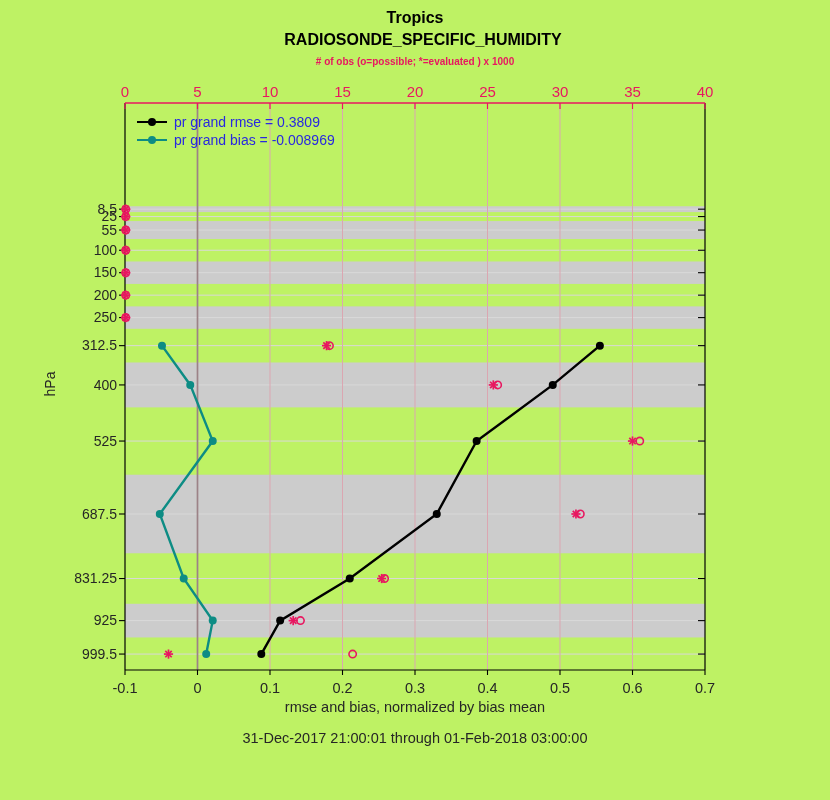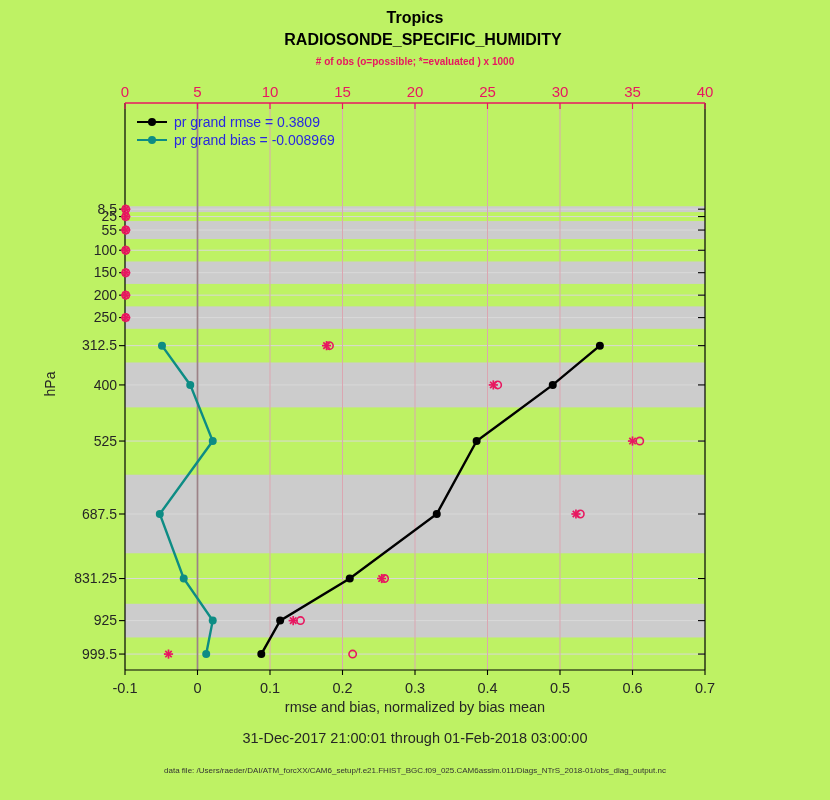--- a/index.html
+++ b/index.html
@@ -241,15 +241,14 @@
       <span class="lline" style="background: rgb(13, 140, 132);">
           <span class="ldot" style="background: rgb(13, 140, 132);"></span>
         </span>
       <span class="ltext" style="color: rgb(40, 40, 224);">pr grand bias = -0.008969</span>
     </div>
   </div>
 
   <div class="hpa">hPa</div>
   <div class="ctr xlab">rmse and bias, normalized by bias mean</div>
   <div class="ctr dateLine">31-Dec-2017 21:00:01 through 01-Feb-2018 03:00:00</div>
-  <div class="ctr dfile">data file: /Users/raeder/DAI/ATM_forcXX/CAM6_setup/f.e21.FHIST_BGC.f09_025.CAM6assim.011/Diags_NTrS_2018-01/obs_diag_output.nc</div>
 
 </div>
 
 </body></html>

